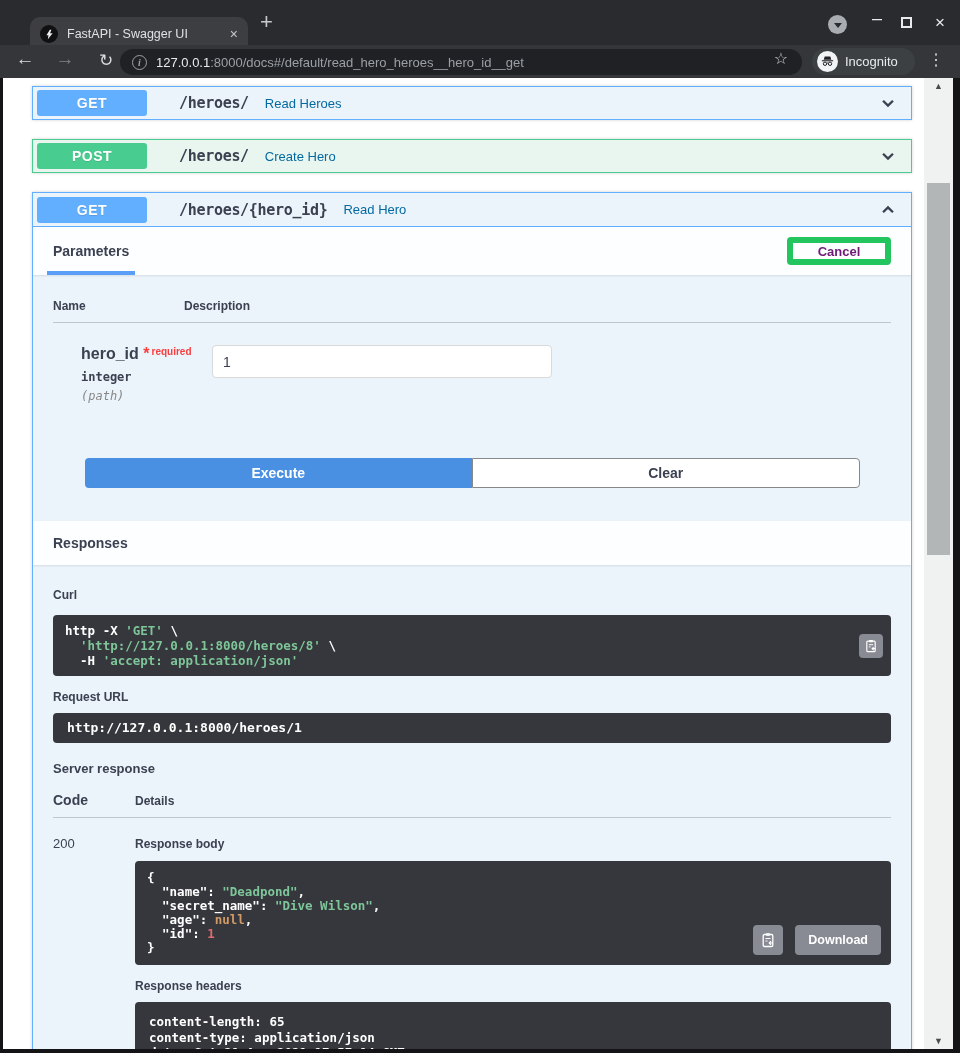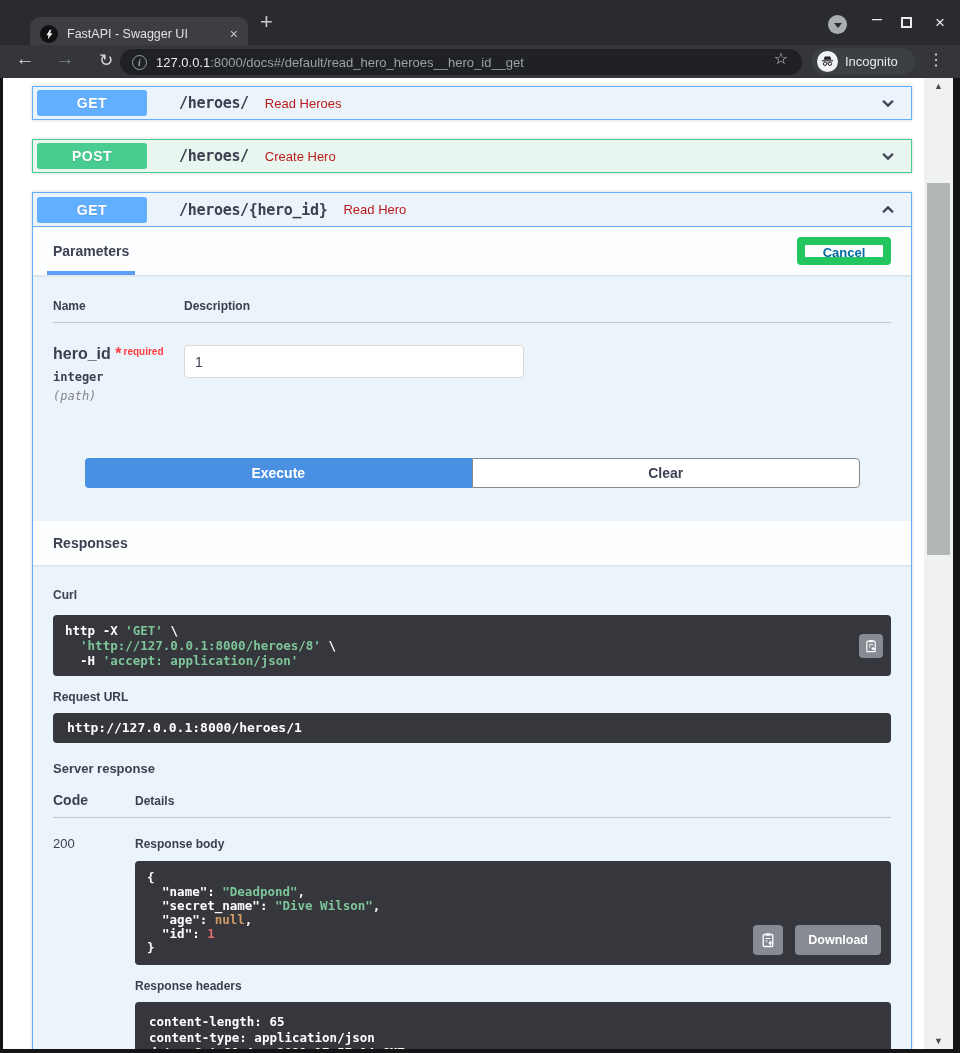--- a/index.html
+++ b/index.html
@@ -58,42 +58,42 @@
   .opblock.get  { background:#ebf3fb; border:1px solid #61affe; }
   .opblock.post { background:#e8f6ef; border:1px solid #49cc90; }
   .oprow { height:34px; display:flex; align-items:center; padding:0 14px 0 4px; }
   .row-gap1 { margin-bottom:19px; } .row-gap2 { margin-bottom:19px; }
   .badge { width:110px; min-width:110px; height:26px; border-radius:3px; color:#fff; font-weight:bold;
            font-size:14px; display:flex; align-items:center; justify-content:center; letter-spacing:.5px;
            text-shadow:0 1px 0 rgba(0,0,0,.1); }
   .badge.b-get { background:#61affe; } .badge.b-post { background:#49cc90; }
   .path { font-family:"DejaVu Sans Mono","Liberation Mono",monospace; font-weight:bold; font-size:15px;
           color:#3b4151; margin-left:32px; letter-spacing:-.3px; }
-  .summary { font-size:13px; color:#b91c1c; margin-left:16px; flex:1; }
+  .summary { font-size:13px; color:#0369a1; margin-left:16px; flex:1; }
   .chev { margin-left:auto; display:flex; align-items:center; }
 
   .opblock.expanded { height:900px; overflow:hidden; }
   .exp-header { height:34px; display:flex; align-items:center; padding:0 14px 0 4px; border-bottom:1px solid #61affe; }
 
   .sec-header { background:rgba(255,255,255,.86); box-shadow:0 1px 2px rgba(0,0,0,.1);
                 display:flex; align-items:center; padding:0 20px; position:relative; }
   .params-header { height:48px; }
   .resp-header { height:44px; }
   .tab-item { position:relative; height:100%; display:flex; align-items:center; font-size:14px; font-weight:bold; }
   .tab-item .bar { position:absolute; left:-6px; right:-6px; bottom:0; height:4px; background:#5a9ef5; }
   .sec-title { font-size:14px; font-weight:bold; color:#3b4151; }
-  .cancel-btn { margin-left:auto; width:94px; height:28px; border:8px solid #22c55e; border-radius:4px;
-                background:transparent; color:#0369a1; font-weight:bold; font-size:13px;
+  .cancel-btn { margin-left:auto; width:104px; height:28px; border:6px solid #22c55e; border-radius:4px;
+                background:transparent; color:#701a75; font-weight:bold; font-size:13px;
                 font-family:"Liberation Sans",sans-serif; }
 
   .params-body { padding:24px 20px 0; }
   .cols-header { display:flex; font-size:12px; font-weight:bold; padding-bottom:9px;
                  border-bottom:1px solid rgba(59,65,81,.25); }
   .col-name { width:131px; }
-  .param-row { display:flex; margin-top:22px; }
+  .param-row { display:flex; margin-top:22px;margin-left:28px; }
   .param-meta { width:131px; }
   .p-name { font-size:16px; font-weight:bold; }
   .p-star { color:#f93e3e; }
   .p-req { color:#f93e3e; font-size:10px; vertical-align:4px; margin-left:2px; }
   .p-type { font-weight:bold; font-size:12px; margin-top:7px; }
   .p-in { font-style:italic; font-size:12px; color:#888; margin-top:5px; }
   .param-input { width:340px; height:33px; border:1px solid #d9d9d9; border-radius:4px; padding:0 10px;
                  font-size:14px; color:#3b4151; background:#fff; font-family:"Liberation Sans",sans-serif; }
 
   .exec-row { display:flex; height:30px; margin:55px 31px 0 32px; }

